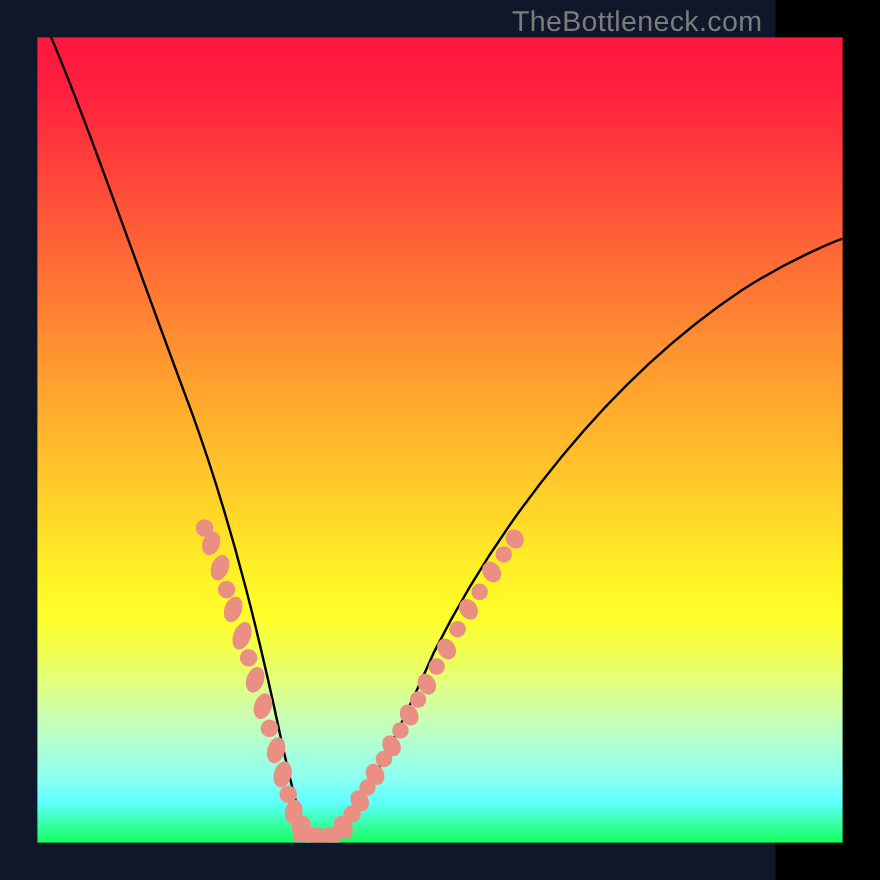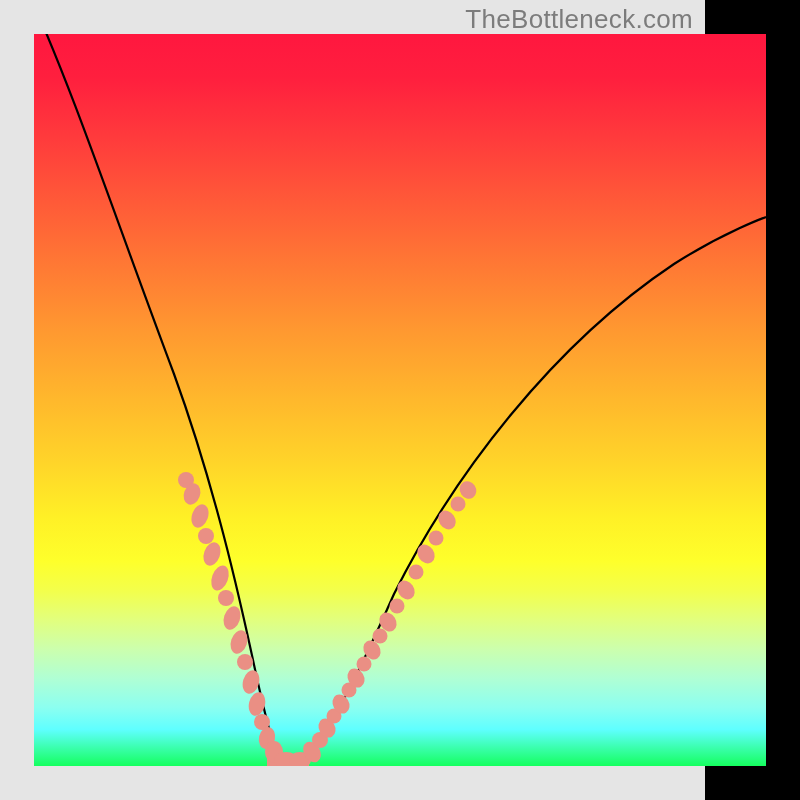--- a/index.html
+++ b/index.html
@@ -1,16 +1,16 @@
 <!DOCTYPE html>
 <html><head>
 <meta charset="utf-8">
 <style>
 html,body{margin:0;padding:0;width:800px;height:800px;background:#000;overflow:hidden;font-family:Arial,Helvetica,sans-serif}
-.frame{position:absolute;left:0;top:0;width:705px;height:800px;background:#e5e5e5}
+.frame{position:absolute;left:0;top:0;width:705px;height:800px;background:#0f172a}
 .plot{position:absolute;left:34px;top:34px;width:732px;height:732px;background:linear-gradient(to bottom,
  #ff173f 0%,
  #ff1f3e 6%,
  #ff3a3c 14%,
  #ff5a38 23%,
  #ff7a34 32%,
  #ff9a30 41%,
  #ffb82c 50%,
  #ffd629 59%,
  #fff026 66%,

